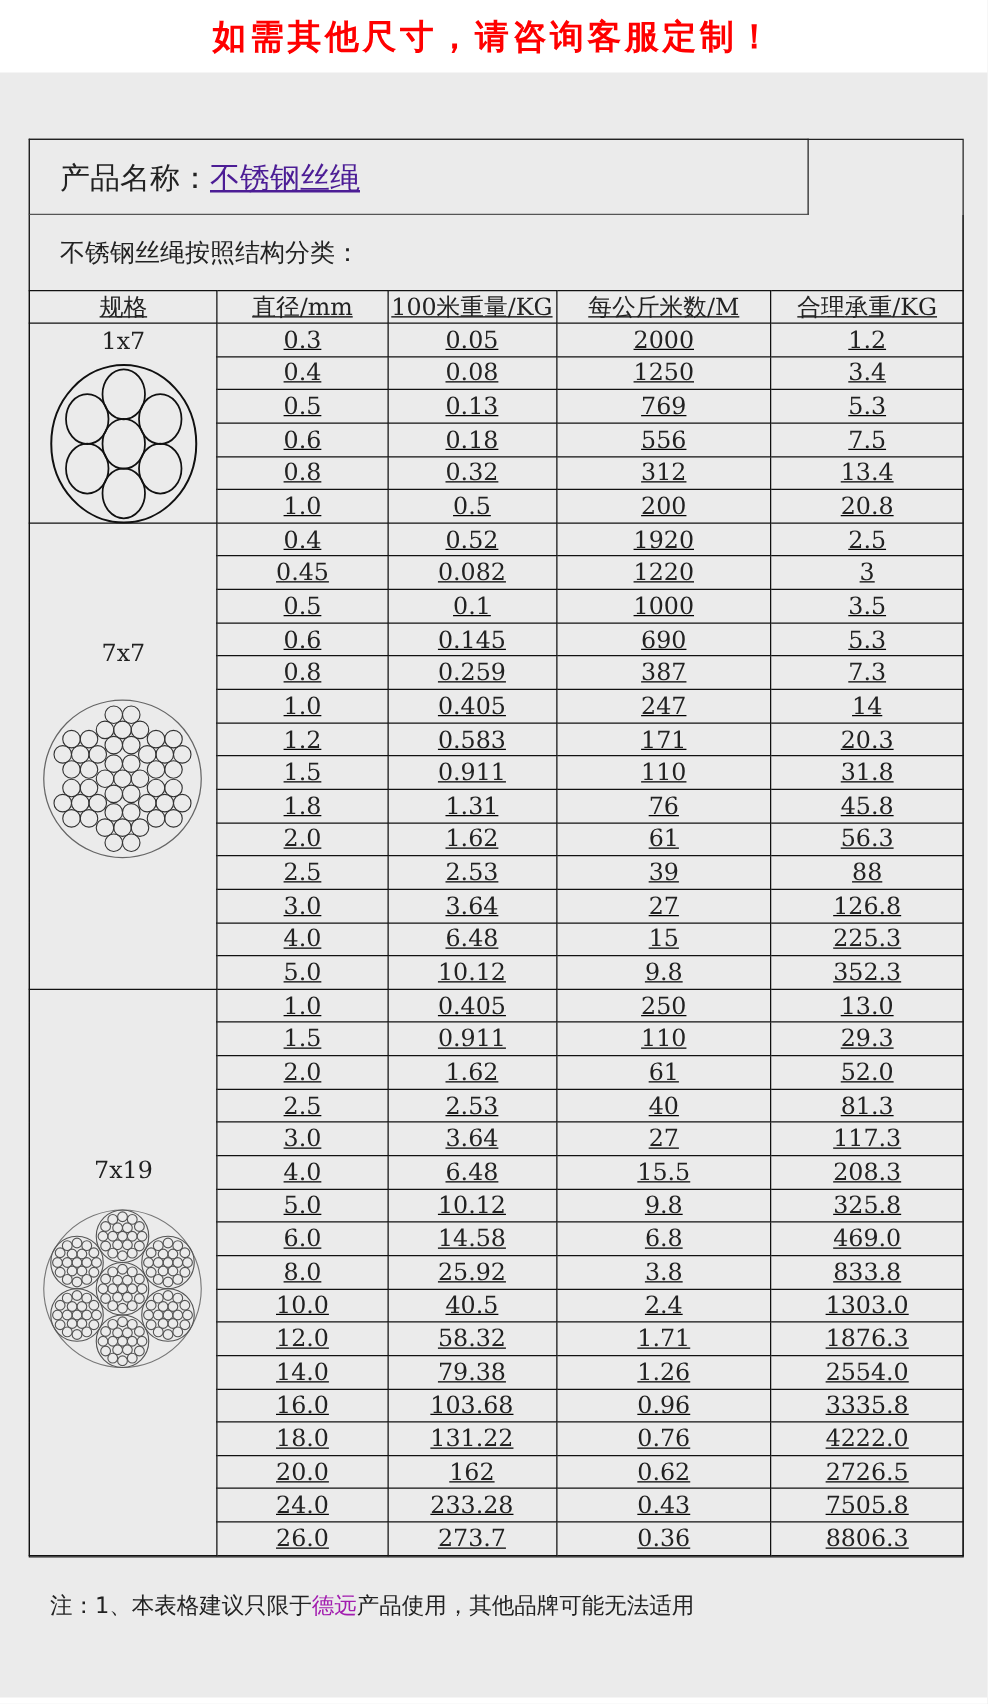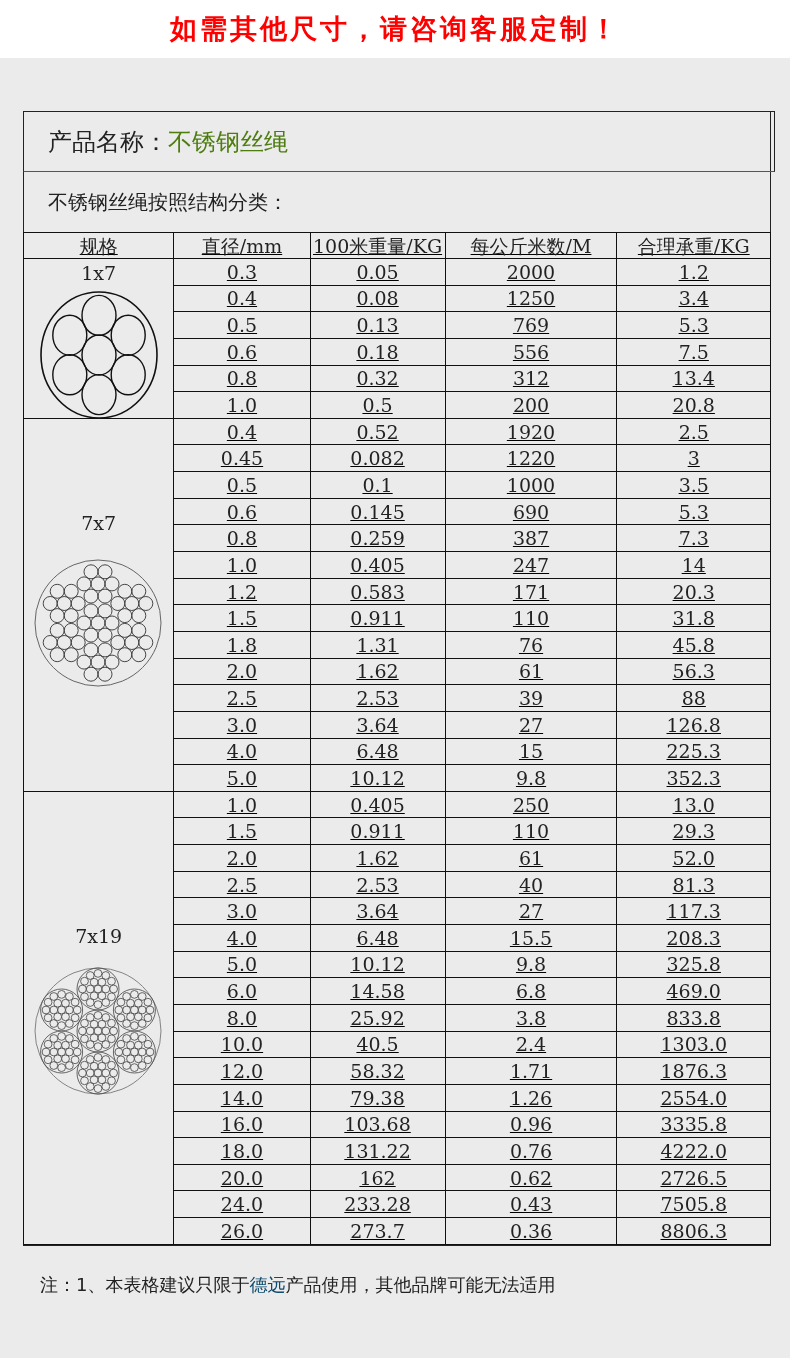--- a/index.html
+++ b/index.html
@@ -1,36 +1,36 @@
 <!DOCTYPE html>
 <html><head>
 <meta charset="utf-8">
 <style>
   * { box-sizing: border-box; margin: 0; padding: 0; }
   body { width: 790px; height: 1363px; background: #ffffff; font-family: "DejaVu Sans", sans-serif; position: relative; overflow: hidden; }
   .banner { position: absolute; left: 0; top: 0; width: 790px; height: 58px; background: #fff; display: flex; align-items: center; justify-content: center; }
   .banner-text { color: #ff0000; font-size: 27px; font-weight: bold; letter-spacing: 3px; font-family: "DejaVu Sans", sans-serif; }
   .panel { position: absolute; left: 0; top: 58px; width: 790px; height: 1300px; background: #ebebeb; }
   .box { position: absolute; left: 23px; top: 111px; width: 748px; height: 1135px; border: 1px solid #222; }
-  .title-row { position: absolute; left: 23px; top: 111px; width: 752px; height: 61px; border: 1px solid #222; border-bottom: 1px solid #555; display: flex; align-items: center; padding-left: 24px; white-space: nowrap; }
+  .title-row { position: absolute; left: 23px; top: 111px; width: 624px; height: 61px; border: 1px solid #222; border-bottom: 1px solid #555; display: flex; align-items: center; padding-left: 24px; white-space: nowrap; }
   .title-label { font-size: 24px; color: #222; }
-  .title-name { font-size: 24px; color: #4d7c0f; }
+  .title-name { font-size: 24px; color: #4c1d95; text-decoration: underline; }
   .title-note { font-size: 15px; color: #222; margin-left: 6px; }
   .sub-row { position: absolute; left: 23px; top: 172px; width: 748px; height: 60px; display: flex; align-items: center; padding-left: 24px; border-left: 1px solid #222; border-right: 1px solid #222; }
   .sub-text { font-size: 20px; color: #222; }
   table { position: absolute; left: 23px; top: 232px; width: 748px; border-collapse: collapse; font-family: "DejaVu Serif", serif; text-decoration: underline; }
   td, th { border: 1.5px solid #111; text-align: center; font-weight: normal; color: #222; font-size: 19px; padding: 0; height: 26.65px; line-height: 24px; }
   th { height: 26px; font-size: 19px; }
   .c0 { width: 147px; } .c1 { width: 133px; } .c2 { width: 132px; } .c3 { width: 168px; } .c4 { width: 150px; }
   td.spec { vertical-align: top; position: relative; }
   .spec-mid { position: absolute; left: 0; right: 0; text-align: center; }
   .diagram { position: absolute; left: 50%; transform: translateX(-50%); }
   .notes { position: absolute; left: 40px; top: 1268px; font-size: 18px; color: #222; line-height: 34px; }
   .notes .line2 { padding-left: 40px; }
-  .red { color: #0c4a6e; }
+  .red { color: #a21caf; }
 </style>
 </head>
 <body>
 
 <div class="banner">
   <span class="banner-text">如需其他尺寸，请咨询客服定制！</span>
 </div>
 
 <div class="panel"></div>
 <div class="box"></div>

